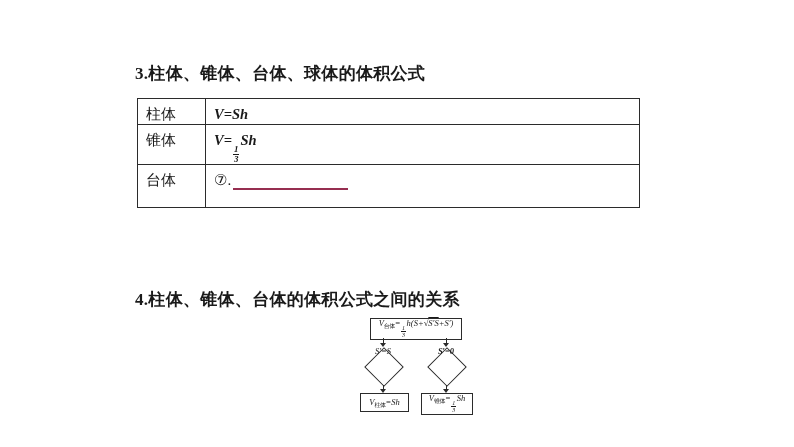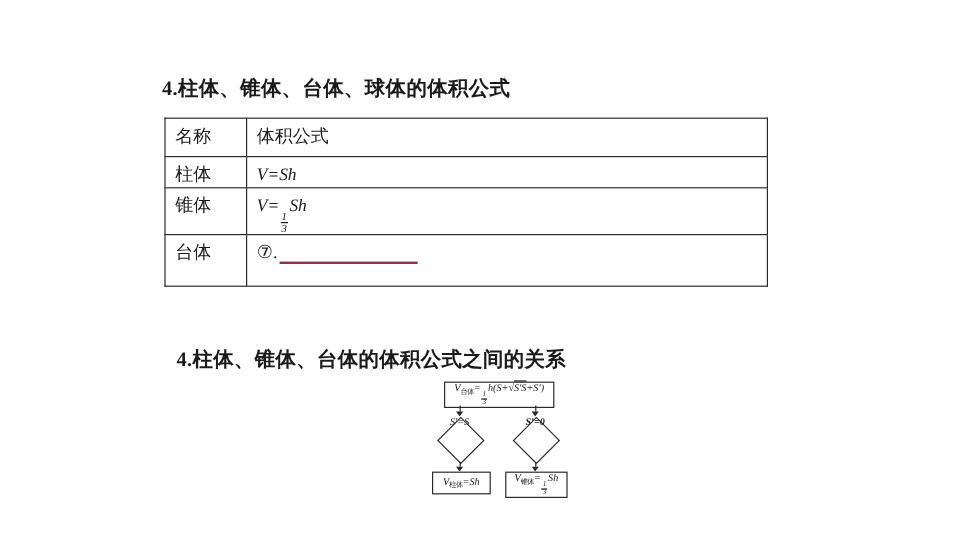--- a/index.html
+++ b/index.html
@@ -1,27 +1,27 @@
 <!DOCTYPE html>
 <html style="--text: #1a1a1a; --border: #2b2b2b; --underline-dark: #962e50; --underline-light: #d8838c;"><head>
 <meta charset="utf-8">
 <style>
   html,body{margin:0;padding:0;background:#ffffff;}
   .slide{position:relative;width:794px;height:447px;background:#ffffff;overflow:hidden;
          color:var(--text,#1a1a1a);font-family:"Liberation Serif","DejaVu Serif",serif;}
   .heading{position:absolute;font-weight:bold;font-size:17px;white-space:nowrap;letter-spacing:0.3px;}
   #h3{left:135px;top:62px;}
-  #h4{left:135px;top:288px;margin-left:12px;}
+  #h4{left:135px;top:288px;}
 
   table.vt{position:absolute;left:137px;top:98px;width:503px;border-collapse:collapse;table-layout:fixed;background:#fff;}
   table.vt td{border:1px solid var(--border,#2b2b2b);vertical-align:top;padding:6px 8px 0 8px;
               font-size:15px;line-height:1.25;}
   td.c1{width:51px;}
   tr.r-head{height:32px;} tr.r1{height:26px;} tr.r2{height:32px;} tr.r3{height:43px;} tr.r4{height:46px;}
-  .math{font-style:italic;font-size:14.5px;}
+  .math{font-style:italic;font-size:14.5px;font-weight:bold;}
   .frac{display:inline-flex;flex-direction:column;align-items:center;line-height:1.05;vertical-align:-0.45em;margin:0 1px;}
   .frac .fn{font-size:0.62em;border-bottom:1px solid currentColor;padding:0 1px;display:block;}
   .frac .fd{font-size:0.62em;padding:0 1px;display:block;}
   .marker{font-style:normal;font-size:15px;}
   .blank{display:inline-block;height:0;margin-left:2px;vertical-align:-5px;}
   .blank.b7{width:115px;border-bottom:2px solid var(--underline-dark,#962e50);}
   .blank.b8{width:113px;border-bottom:2px solid var(--underline-light,#d8838c);}
 
   .fc{position:absolute;left:350px;top:315px;width:140px;height:112px;}
   .fc .box{position:absolute;border:1px solid var(--border,#2b2b2b);background:#fff;
@@ -39,28 +39,24 @@
       border-top:4px solid var(--border,#2b2b2b);}
   .diamond{position:absolute;width:26px;height:26px;border:1px solid var(--border,#2b2b2b);
            transform:rotate(45deg);background:#fff;}
   .dlabel{position:absolute;width:38px;height:38px;display:flex;align-items:flex-start;justify-content:center;}
 </style>
 </head>
 <body>
 
 <div class="slide">
 
-  <div class="heading" id="h3">4.柱体、锥体、台体、球体的体积公式</div>
+  <div class="heading" id="h3">3.柱体、锥体、台体、球体的体积公式</div>
 
   <table class="vt">
     <tbody>
-        <tr class="r-head">
-      <td class="c1">名称</td>
-      <td>体积公式</td>
-    </tr>
     <tr class="r1">
       <td class="c1">柱体</td>
       <td><span class="math">V=Sh</span></td>
     </tr>
     <tr class="r2">
       <td class="c1">锥体</td>
       <td>
         <span class="math"><span>V=</span><span class="frac">
                 <span class="fn">1</span>
                 <span class="fd">3</span>

